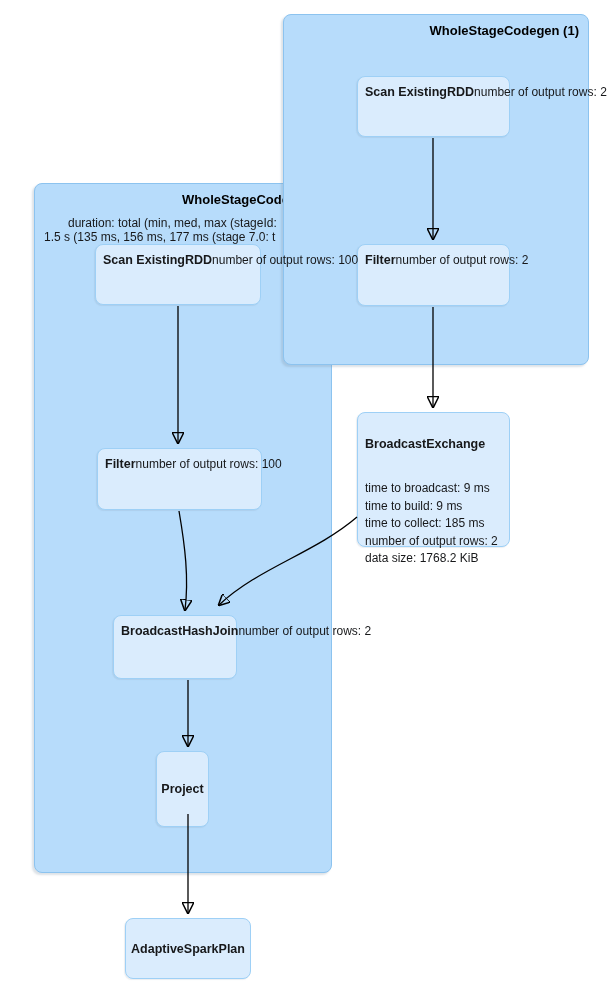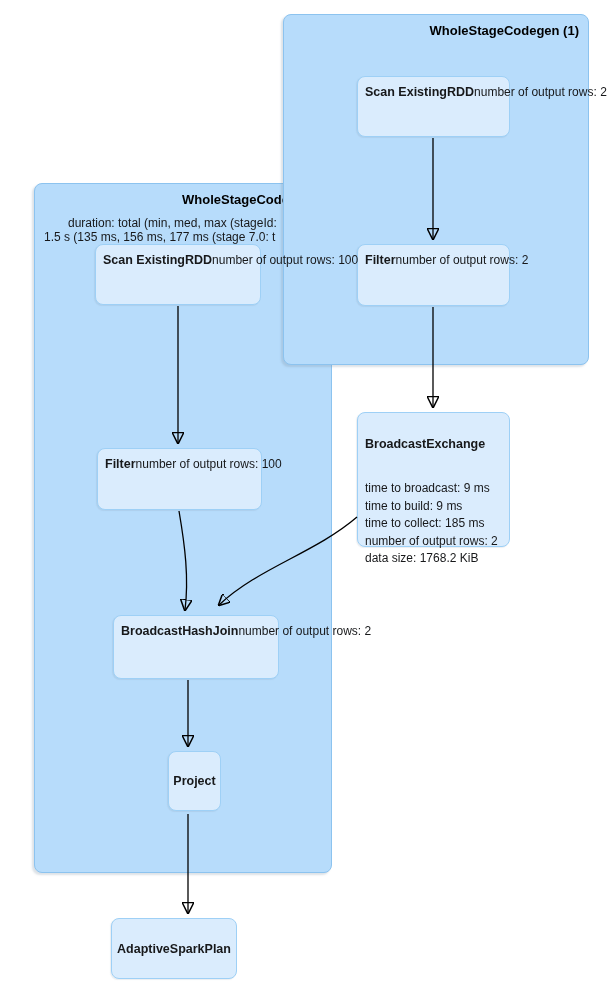--- a/index.html
+++ b/index.html
@@ -72,23 +72,23 @@
     display: flex;
     align-items: center;
     justify-content: center;
   }
 
   #node-scan-right     { left: 357px; top: 76px;  width: 153px; height: 61px; }
   #node-filter-right   { left: 357px; top: 244px; width: 153px; height: 62px; }
   #node-exchange       { left: 357px; top: 412px; width: 153px; height: 135px; }
   #node-scan-left      { left: 95px;  top: 244px; width: 166px; height: 61px; }
   #node-filter-left    { left: 97px;  top: 448px; width: 165px; height: 62px; }
-  #node-bhj            { left: 113px; top: 615px; width: 166px; height: 64px; }
-  #node-project        { left: 168px; top: 751px; width: 53px;  height: 60px; }
-  #node-asp            { left: 111px; top: 918px; width: 126px; height: 61px; }
+  #node-bhj            { left: 113px; top: 615px; width: 124px; height: 64px; }
+  #node-project        { left: 156px; top: 751px; width: 53px;  height: 76px; }
+  #node-asp            { left: 125px; top: 918px; width: 126px; height: 61px; }
 
   
   #edges-layer {
     position: absolute;
     left: 0; top: 0;
     width: 614px; height: 997px;
     z-index: 4;
     pointer-events: none;
   }
   #edges-layer path {

